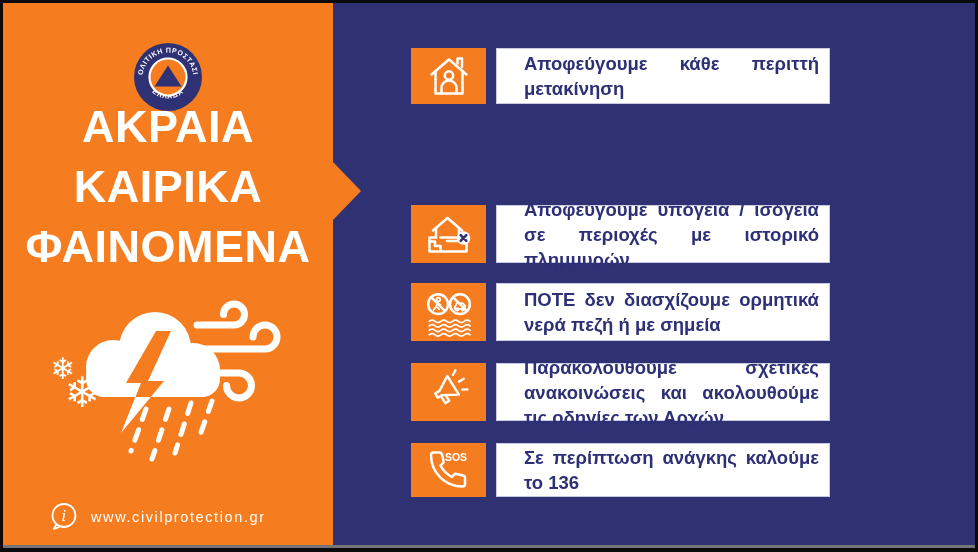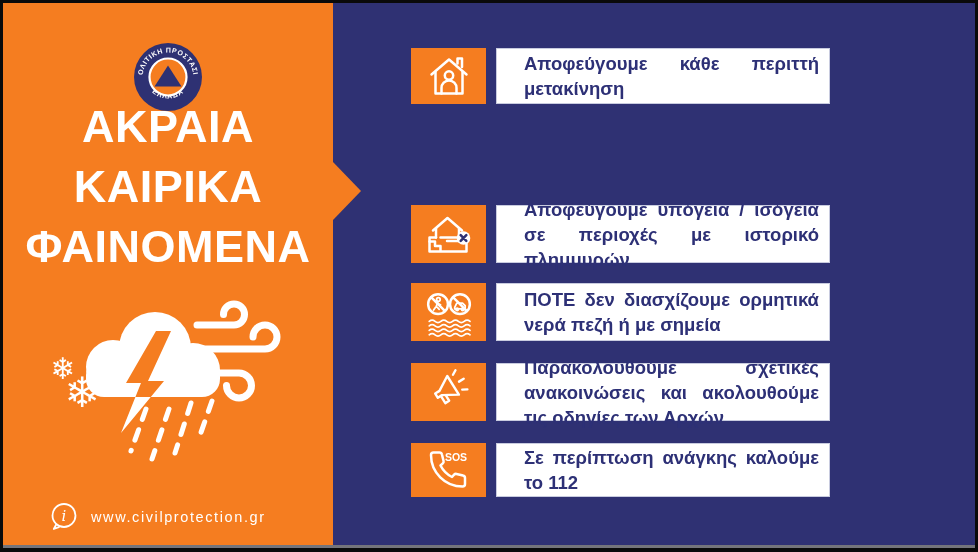--- a/index.html
+++ b/index.html
@@ -221,21 +221,21 @@
     </div>
   </div>
         <div class="row" style="top: 440px; height: 54px;">
     <div class="icon-box">
             <svg width="48" height="48" viewBox="0 0 48 48">
     <path d="M14.5 6.5 h-6 a2.5 2.5 0 0 0 -2.5 2.5 c0 17.4 14.1 31.5 31.5 31.5 a2.5 2.5 0 0 0 2.5 -2.5 v-6 a2.5 2.5 0 0 0 -2 -2.45 l-6.5 -1.6 a2.5 2.5 0 0 0 -2.4 0.75 l-2.1 2.3 a26 26 0 0 1 -11.5 -11.5 l2.3 -2.1 a2.5 2.5 0 0 0 0.75 -2.4 l-1.6 -6.5 a2.5 2.5 0 0 0 -2.45 -2 z" fill="none" stroke="#ffffff" stroke-width="2.5" stroke-linejoin="round"></path>
     <text x="31" y="15" font-size="10.5" font-weight="bold" fill="#ffffff" text-anchor="middle" font-family="Liberation Sans, sans-serif">SOS</text>
   </svg>
           </div>
     <div class="text-box">
-      <p class="row-text">Σε περίπτωση ανάγκης καλούμε το 112</p>
+      <p class="row-text">Σε περίπτωση ανάγκης καλούμε το 136</p>
     </div>
   </div>
       </div>
   </div>
 
   <div class="panel-arrow"></div>
   <div class="bottom-line"></div>
 </div>
 
 </body></html>

